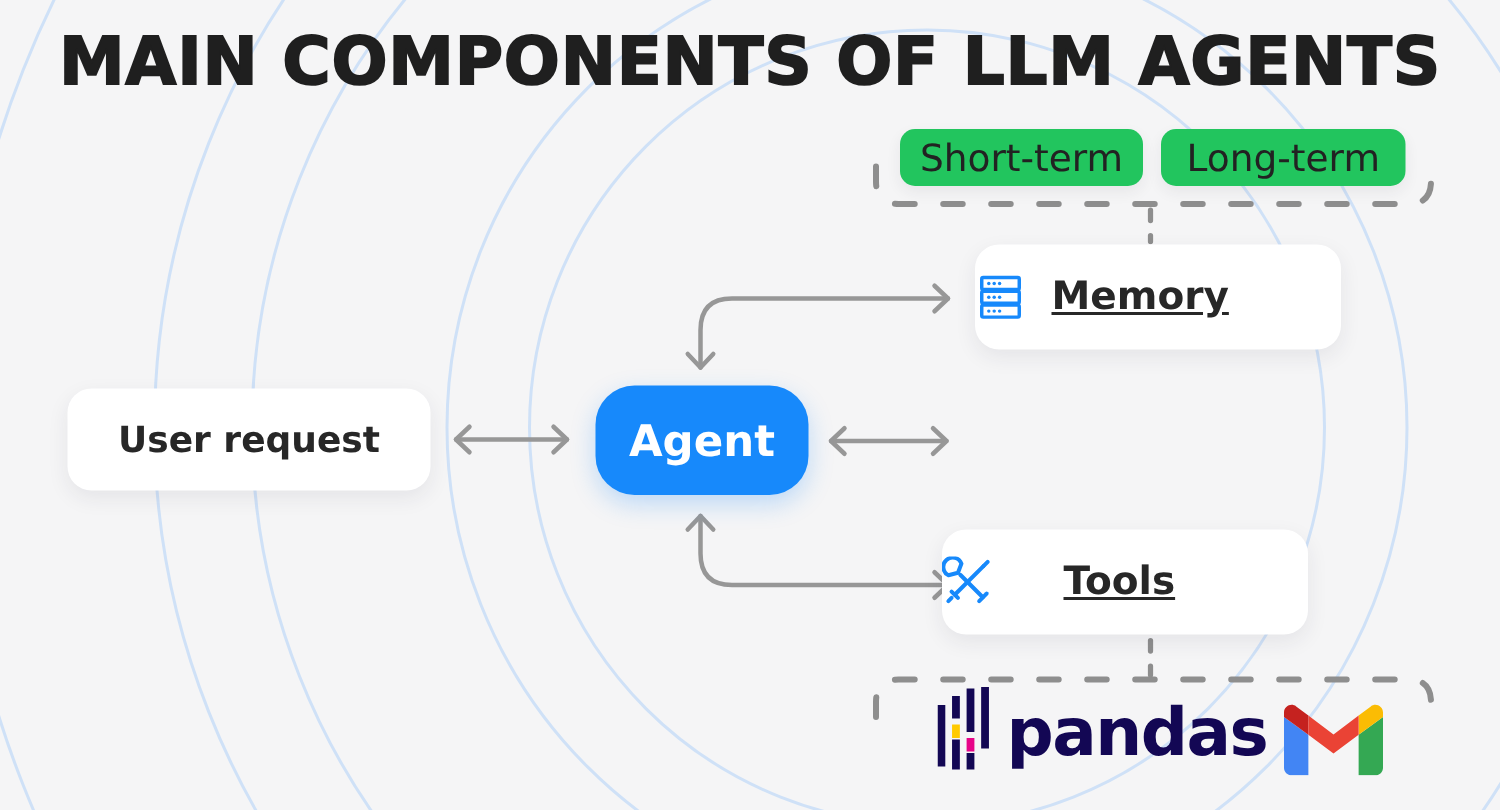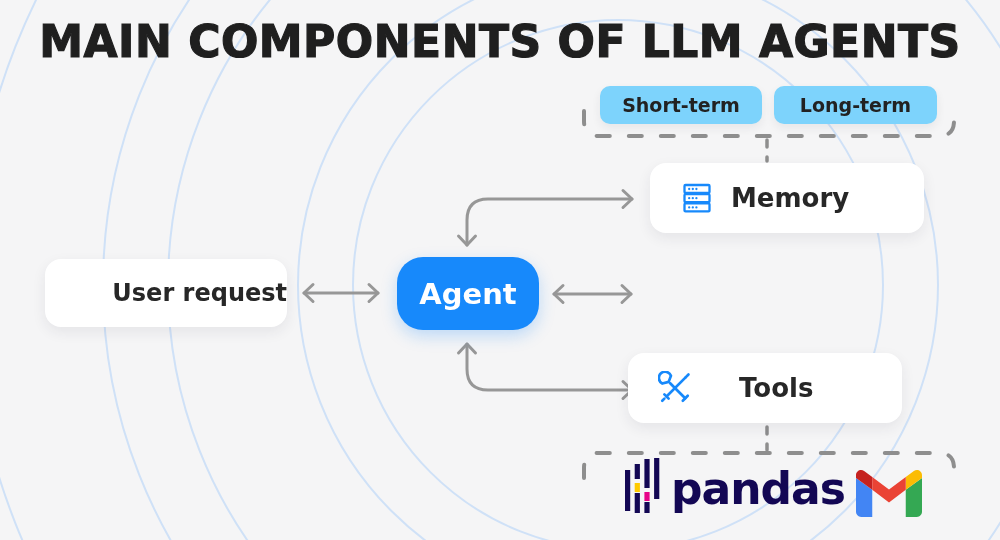--- a/index.html
+++ b/index.html
@@ -16,30 +16,30 @@
   .title{
     position:absolute;left:0;top:16px;width:1000px;
     text-align:center;
     font-size:44px;font-weight:900;letter-spacing:.5px;
     color:#1f1f1f;-webkit-text-stroke:1.2px #1f1f1f;
     white-space:nowrap;
   }
   .card{
     position:absolute;background:#ffffff;border-radius:16px;
     box-shadow:0 5px 14px rgba(40,40,60,.08);
-    display:flex;align-items:center;justify-content:flex-end;
+    display:flex;align-items:center;justify-content:center;
     color:#272727;font-weight:bold;
   }
   .pill{
-    position:absolute;background:#7dd3fc;border-radius:10px;
+    position:absolute;background:#22c55e;border-radius:10px;
     box-shadow:0 4px 10px rgba(40,40,60,.07);
     display:flex;align-items:center;justify-content:center;
-    color:#222;font-weight:bold;font-size:19px;
+    color:#222;font-weight:normal;font-size:25px;
   }
-  .node-row{justify-content:flex-start;padding-left:30px;gap:17px;font-size:26px;}
+  .node-row{justify-content:flex-start;gap:17px;font-size:26px;text-decoration:underline;}
   .user-request{left:45px;top:259px;width:242px;height:68px;font-size:24px;}
   .agent{
     position:absolute;left:397px;top:257px;width:142px;height:73px;
     background:#1789fb;border-radius:26px;
     display:flex;align-items:center;justify-content:center;
     color:#ffffff;font-weight:bold;font-size:29px;
     box-shadow:0 6px 16px rgba(23,137,251,.25);
   }
   .memory-box{left:650px;top:163px;width:244px;height:70px;}
   .planning-box{left:650px;top:258px;width:244px;height:71px;}

